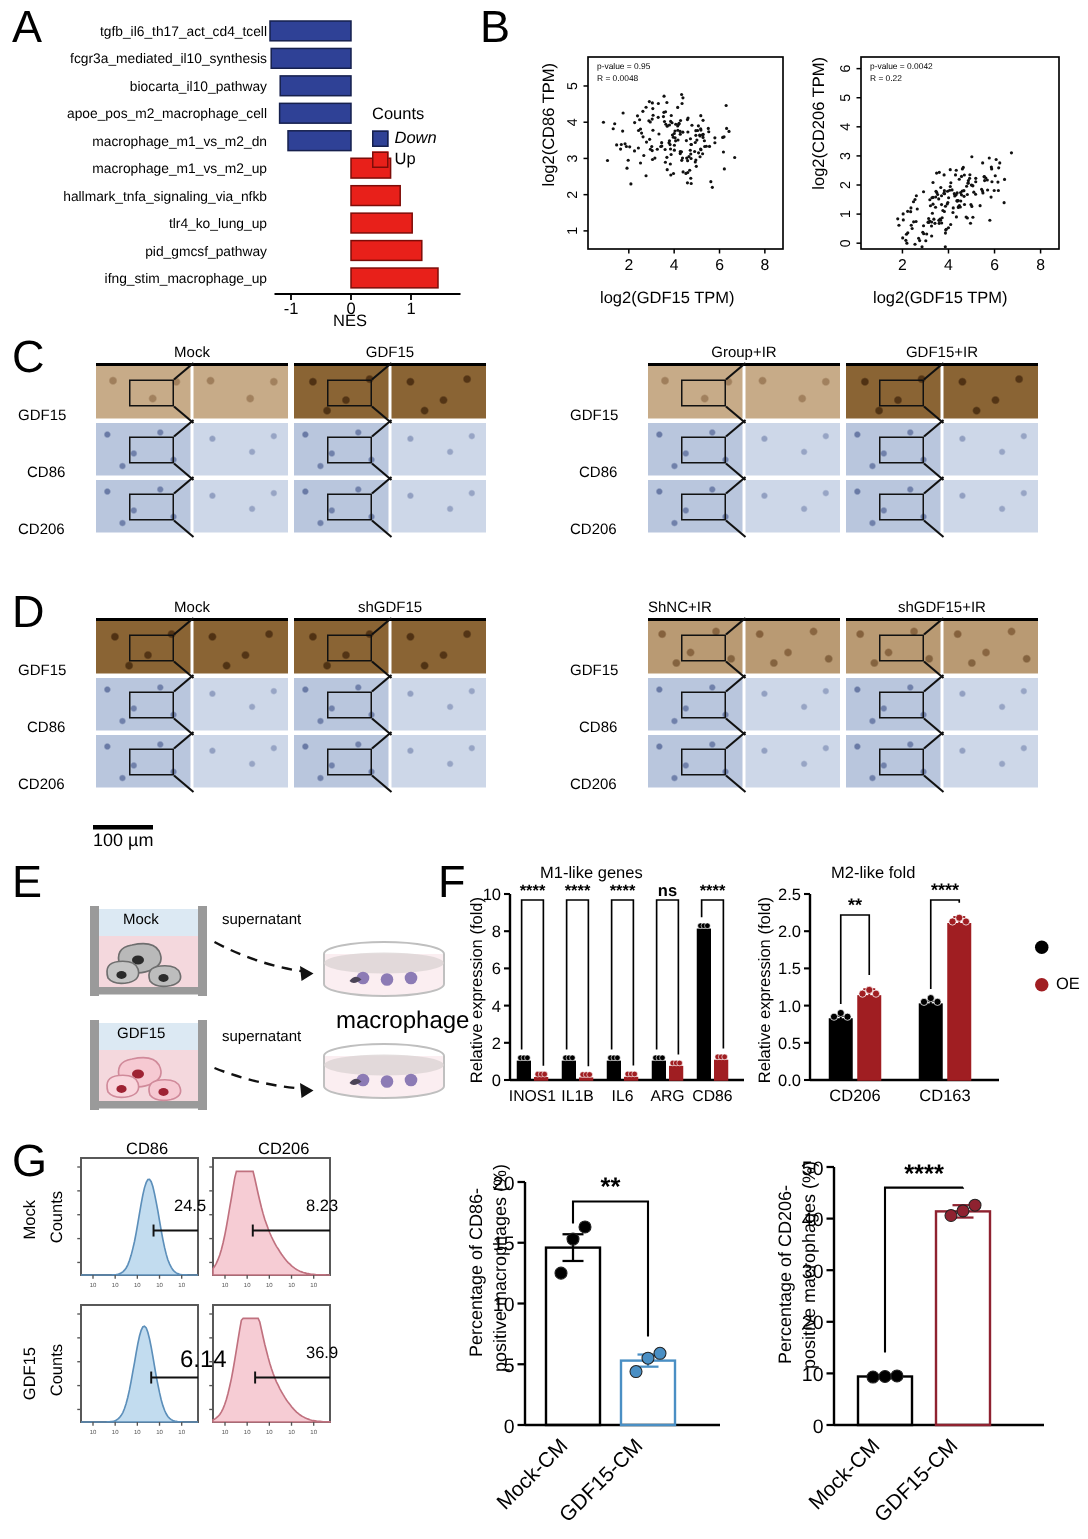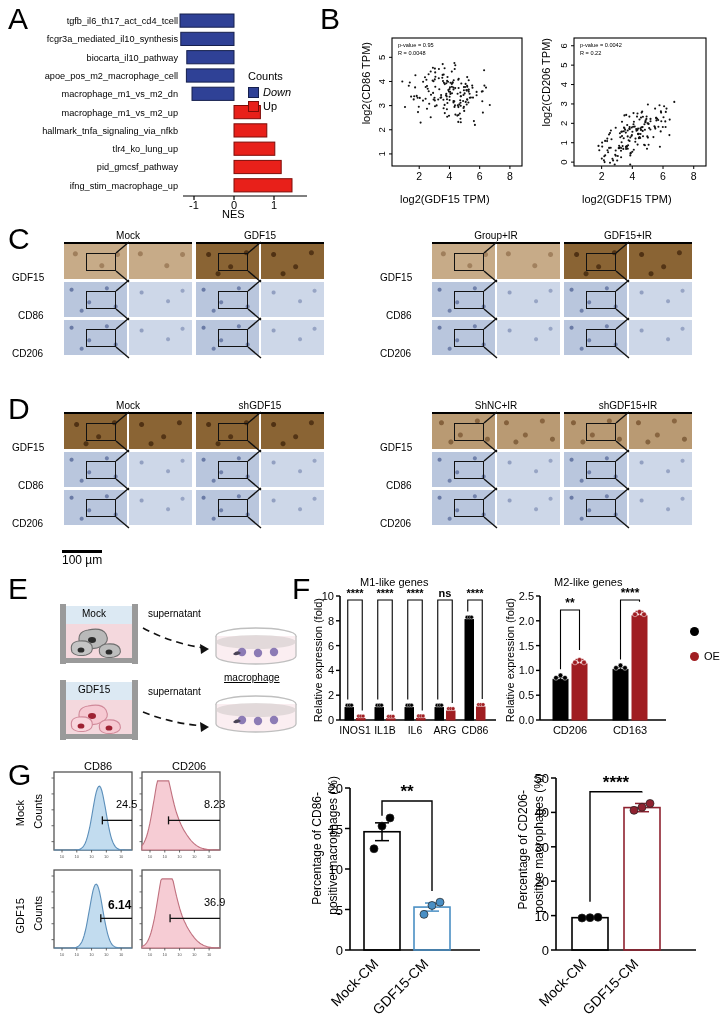--- a/index.html
+++ b/index.html
@@ -661,21 +661,21 @@
   <div class="abs" style="left:196px;top:8px;width:128px;">
     <div class="lbl" style="text-align:center;">shGDF15</div>
     <div class="hdr-rule" style="margin-top:1px;"></div>
   </div>
 
   <div class="abs lbl" style="left:380px;top:50px;">GDF15</div>
   <div class="abs lbl" style="left:386px;top:88px;">CD86</div>
   <div class="abs lbl" style="left:380px;top:126px;">CD206</div>
 
   <div class="abs" style="left:432px;top:8px;width:128px;">
-    <div class="lbl" style="text-align:center;">ShNC+IR</div>
+    <div class="lbl" style="text-align:left;">ShNC+IR</div>
     <div class="hdr-rule" style="margin-top:1px;"></div>
   </div>
   <div class="abs" style="left:564px;top:8px;width:128px;">
     <div class="lbl" style="text-align:center;">shGDF15+IR</div>
     <div class="hdr-rule" style="margin-top:1px;"></div>
   </div>
 
   <div id="d-images">
       <div class="abs" style="left: 64px; top: 22px; width: 128px; height: 35px;">
         <div class="ihc ihc-brown-dk" style="position: absolute; left: 0px; top: 0px; width: 63px; height: 35px;"></div>
@@ -853,27 +853,27 @@
       <circle cx="242" cy="148" r="4.2" fill="#8c7bb5"></circle>
       <circle cx="258" cy="149" r="4.2" fill="#8c7bb5"></circle>
       <circle cx="274" cy="148" r="4.2" fill="#8c7bb5"></circle>
       <path d="M233 150 q4 -5 8 -1 q-5 4 -8 1z" fill="#4b4457"></path>
     </g>
   </svg>
   <div class="abs lbl" style="left:82px;top:36px;font-size:10px;">Mock</div>
   <div class="abs lbl" style="left:78px;top:112px;font-size:10px;">GDF15</div>
   <div class="abs lbl" style="left:148px;top:36px;font-size:10px;">supernatant</div>
   <div class="abs lbl" style="left:148px;top:114px;font-size:10px;">supernatant</div>
-  <div class="abs lbl" style="left:224px;top:100px;font-size:10px;text-decoration:underline;">macrophage</div>
+  <div class="abs lbl" style="left:224px;top:100px;font-size:16px;">macrophage</div>
 </div>
 
 <div class="abs" style="left:292px;top:572px;width:433px;height:185px;">
   <div class="abs panel-letter" style="left:0px;top:2px;">F</div>
   <div class="abs lbl" style="left:68px;top:4px;font-size:11px;">M1-like genes</div>
-  <div class="abs lbl" style="left:262px;top:4px;font-size:11px;">M2-like genes</div>
+  <div class="abs lbl" style="left:262px;top:4px;font-size:11px;">M2-like fold</div>
 
   <div class="abs vert" style="left:20px;top:26px;font-size:11px;">Relative expression (fold)</div>
   <div class="abs vert" style="left:212px;top:26px;font-size:11px;">Relative expression (fold)</div>
 
   <svg class="abs" style="left:0;top:0;" width="433" height="185">
     <g id="f-m1">
         <line x1="48" y1="148" x2="204" y2="148" stroke="#000" stroke-width="1.6"></line>
         <line x1="48" y1="148" x2="48" y2="24" stroke="#000" stroke-width="1.6"></line>
         <line x1="44" y1="148" x2="48" y2="148" stroke="#000" stroke-width="1.4"></line>
         <text x="42" y="152" font-size="11" font-family="Liberation Sans, sans-serif" fill="#000" text-anchor="end">0</text>
@@ -1090,21 +1090,21 @@
         <line x1="139.5" y1="118" x2="142" y2="118" stroke="#555" stroke-width="0.9"></line>
         <line x1="139.5" y1="133.9090909090909" x2="142" y2="133.9090909090909" stroke="#555" stroke-width="0.9"></line>
         <line x1="139.5" y1="149.8181818181818" x2="142" y2="149.8181818181818" stroke="#555" stroke-width="0.9"></line>
         <line x1="139.5" y1="165.72727272727272" x2="142" y2="165.72727272727272" stroke="#555" stroke-width="0.9"></line>
         <line x1="139.5" y1="181.63636363636363" x2="142" y2="181.63636363636363" stroke="#555" stroke-width="0.9"></line>
       </g>
   </svg>
 
   <div class="abs" style="left:116px;top:40px;font-size:11px;">24.5</div>
   <div class="abs" style="left:204px;top:40px;font-size:11px;">8.23</div>
-  <div class="abs" style="left:108px;top:140px;font-size:12px;font-weight:bold;">6.14</div>
+  <div class="abs" style="left:120px;top:140px;font-size:16px;">6.14</div>
   <div class="abs" style="left:204px;top:138px;font-size:11px;">36.9</div>
 
   <div class="abs" style="left:266px;top:4px;width:220px;height:262px;">
     <div class="abs vert" style="left:44px;top:30px;font-size:12px;">Percentage of CD86-</div>
     <div class="abs vert" style="left:60px;top:14px;font-size:12px;">positive macrophages  (%)</div>
     <svg class="abs" style="left:0;top:0;" width="220" height="262">
       <g id="g-bar1">
           <line x1="84" y1="188" x2="214" y2="188" stroke="#000" stroke-width="1.6"></line>
           <line x1="84" y1="188" x2="84" y2="26" stroke="#000" stroke-width="1.6"></line>
           <line x1="79" y1="188" x2="84" y2="188" stroke="#000" stroke-width="1.5"></line>

